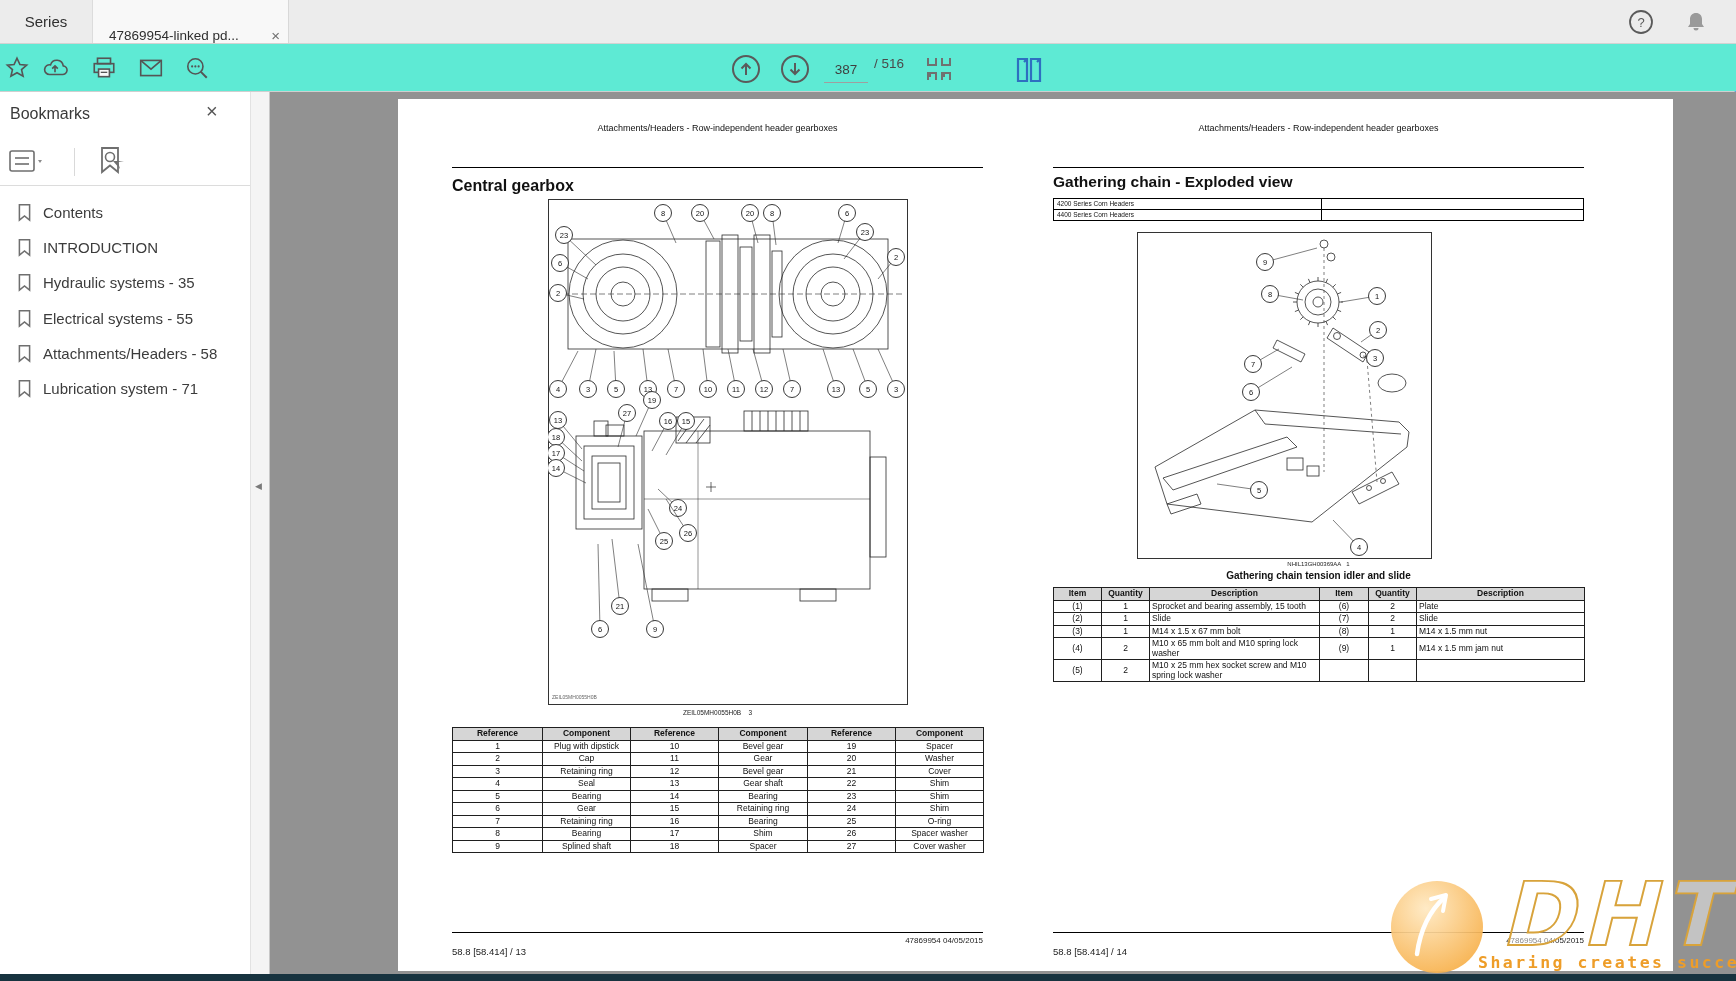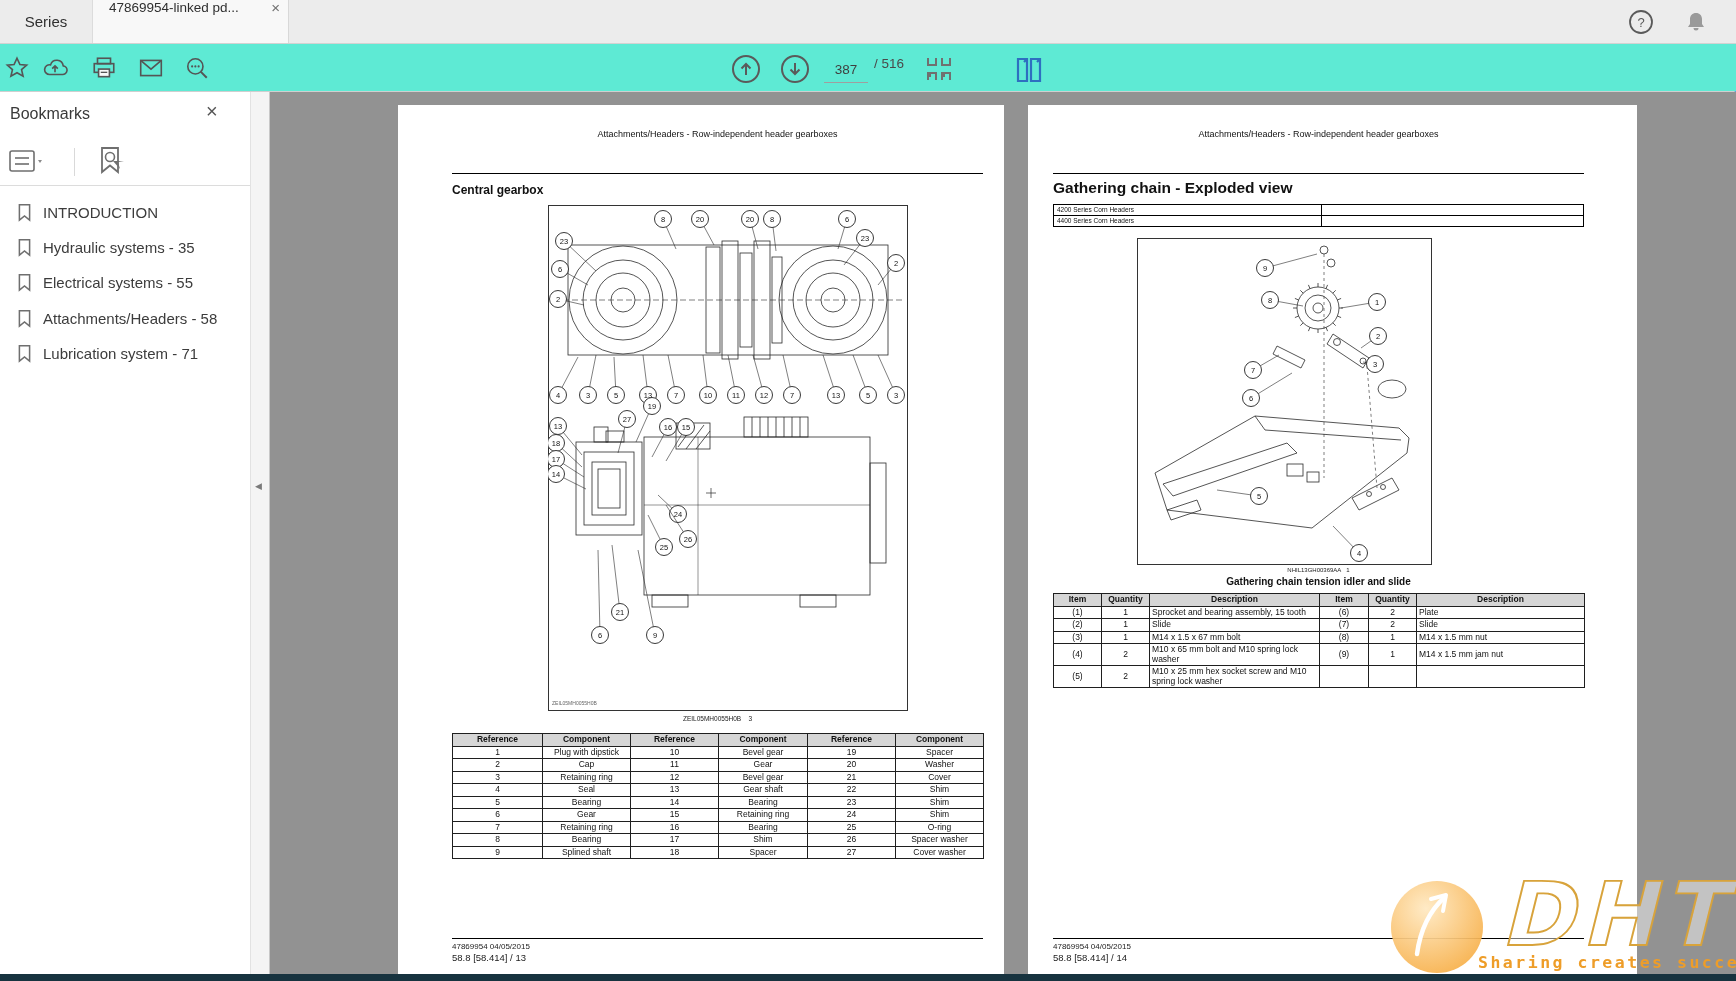--- a/index.html
+++ b/index.html
@@ -1,20 +1,20 @@
 <!DOCTYPE html>
 <html><head>
 <meta charset="utf-8">
 <style>
   html,body{margin:0;padding:0;background:#929292;}
   .app{position:relative;width:1736px;height:981px;overflow:hidden;font-family:"Liberation Sans",sans-serif;background:#fff;}
   
   .tabbar{position:absolute;left:0;top:0;width:100%;height:44px;background:#ececec;border-bottom:1px solid #d2d2d2;box-sizing:border-box;}
   .tab-tools{position:absolute;left:0;top:0;width:93px;height:43px;line-height:43px;text-align:center;font-size:15px;color:#2f2f2f;border-right:1px solid #dcdcdc;box-sizing:border-box;cursor:default;}
-  .tab-doc{position:absolute;left:93px;top:0;width:196px;height:43px;background:#f8f8f8;border-right:1px solid #d8d8d8;display:flex;align-items:flex-start;padding:0 8px 0 16px;box-sizing:border-box;}
+  .tab-doc{position:absolute;left:93px;top:0;width:196px;height:43px;background:#f8f8f8;border-right:1px solid #d8d8d8;display:flex;align-items:flex-end;padding:0 8px 0 16px;box-sizing:border-box;}
   .tab-doc .lbl{font-size:13.5px;color:#2f2f2f;flex:1;white-space:nowrap;overflow:hidden;}
   .tab-close{font-size:15px;color:#707070;margin-left:6px;line-height:1;}
   .top-ic{position:absolute;top:8px;width:28px;height:28px;}
   
   .toolbar{position:absolute;left:0;top:44px;width:100%;height:48px;background:#5eead4;border-bottom:1px solid #cfcfcf;box-sizing:border-box;}
   .tb{position:absolute;top:11px;width:28px;height:28px;}
   .pg-input{position:absolute;left:824px;top:12px;width:40px;height:24px;border:none;border-bottom:1px solid #9f9f9f;background:transparent;text-align:center;font-size:13.5px;color:#3f3f3f;font-family:"Liberation Sans",sans-serif;}
   .pg-total{position:absolute;left:874px;top:8px;height:24px;line-height:24px;font-size:13.5px;color:#4a4a4a;}
   .person-btn{position:absolute;left:1718px;top:46px;width:52px;height:52px;border-radius:50%;background:#2a7de1;}
   .person-btn svg{position:absolute;left:10px;top:11px;}
@@ -24,29 +24,29 @@
   .sb-title{position:absolute;left:10px;top:13px;font-size:16px;color:#3a3a3a;}
   .sb-close{position:absolute;left:206px;top:9px;font-size:20px;color:#555;line-height:1;cursor:default;}
   .sb-tools{position:absolute;left:0;top:46px;width:250px;height:48px;border-bottom:1px solid #dcdcdc;box-sizing:border-box;}
   .sb-div{position:absolute;left:74px;top:10px;width:1px;height:28px;background:#d9d9d9;}
   .bm-list{position:absolute;left:0;top:103px;width:250px;}
   .bm-item{height:35.2px;display:flex;align-items:center;padding-left:16px;gap:10px;box-sizing:border-box;}
   .bm-label{font-size:15px;color:#3c3c3c;white-space:nowrap;}
   .collapse{position:absolute;left:250px;top:0;width:20px;height:100%;background:#f4f4f4;border-left:1px solid #e2e2e2;border-right:1px solid #c8c8c8;box-sizing:border-box;}
   .collapse .arr{position:absolute;left:4px;top:389px;font-size:9px;color:#7a7a7a;}
   .canvas{position:absolute;left:270px;top:0;width:1466px;height:882px;background:#929292;overflow:hidden;}
-  .page{position:absolute;top:13px;height:872px;background:#fff;}
+  .page{position:absolute;top:7px;height:872px;background:#fff;padding-left:36px;}
   .page-left{left:128px;width:606px;}
   .page-right{left:758px;width:609px;}
   .abs{position:absolute;}
   .pghead{font-size:9px;color:#111;text-align:center;width:531px;}
   .rule{height:1px;background:#000;width:531px;}
   .cap-sm{font-size:6.5px;color:#222;text-align:center;width:531px;}
   .cap-bold{font-size:10px;font-weight:bold;color:#111;text-align:center;width:531px;}
-  .foot1{font-size:8px;color:#222;text-align:left;width:531px;}
+  .foot1{font-size:8px;color:#222;text-align:right;width:531px;}
   .foot2{font-size:9.5px;color:#222;text-align:left;width:531px;}
   .doctable{border-collapse:collapse;table-layout:fixed;width:531px;}
   .doctable th,.doctable td{border:1px solid #1f1f1f;font-size:8.5px;line-height:9.5px;padding:1px 2px;text-align:center;font-family:"Liberation Sans",sans-serif;overflow:hidden;color:#111;}
   .doctable th{background:#d6d6d6;font-weight:bold;}
   .doctable td.al{text-align:left;}
   .series{border:1px solid #000;width:531px;box-sizing:border-box;}
   .series-row{position:relative;height:10px;line-height:10px;font-size:6.5px;color:#111;padding-left:3px;border-bottom:1px solid #000;}
   .series-row:last-child{border-bottom:none;}
   .series-row::after{content:'';position:absolute;left:267px;top:0;bottom:0;width:1px;background:#000;}
   .fig svg{display:block;}
@@ -175,20 +175,26 @@
               <circle cx="14" cy="11" r="4.5" fill="none" stroke="#6f6f6f" stroke-width="1.6"></circle>
               <path d="M17 15l7 8-2-7 6-1z" fill="#6f6f6f"></path>
             </svg>
         </span>
       </div>
       <div class="bm-list">
           <div class="bm-item">
             <svg width="17" height="19" viewBox="0 0 20 22">
               <path d="M4 2h12v18l-6-5-6 5z" fill="none" stroke="#6f6f6f" stroke-width="1.8"></path>
             </svg>
+            <span class="bm-label">Contents</span>
+          </div>
+          <div class="bm-item">
+            <svg width="17" height="19" viewBox="0 0 20 22">
+              <path d="M4 2h12v18l-6-5-6 5z" fill="none" stroke="#6f6f6f" stroke-width="1.8"></path>
+            </svg>
             <span class="bm-label">INTRODUCTION</span>
           </div>
           <div class="bm-item">
             <svg width="17" height="19" viewBox="0 0 20 22">
               <path d="M4 2h12v18l-6-5-6 5z" fill="none" stroke="#6f6f6f" stroke-width="1.8"></path>
             </svg>
             <span class="bm-label">Hydraulic systems - 35</span>
           </div>
           <div class="bm-item">
             <svg width="17" height="19" viewBox="0 0 20 22">
@@ -213,21 +219,21 @@
 
     <div class="collapse">
       <span class="arr">◀</span>
     </div>
 
     <div class="canvas">
 
       <div class="page page-left">
         <div class="abs pghead" style="left:54px;top:24px">Attachments/Headers - Row-independent header gearboxes</div>
         <div class="abs rule" style="left:54px;top:68px"></div>
-        <div class="abs" style="left:54px;top:78px;font-size:12px;font-weight:bold;color:#111">Central gearbox</div>
+        <div class="abs" style="left:54px;top:78px;font-size:16px;font-weight:bold;color:#111">Central gearbox</div>
 
         <div class="abs fig" style="left:150px;top:100px">
           <svg id="fig-left" width="360" height="506" viewBox="0 0 360 506">
             <rect x="0.5" y="0.5" width="359" height="505" fill="none" stroke="#333" stroke-width="1"></rect>
             <g fill="none" stroke="#2a2a2a" stroke-width="0.8">
 
               <rect x="20" y="40" width="320" height="110"></rect>
               <circle cx="75" cy="95" r="54"></circle>
                 <circle cx="75" cy="95" r="40"></circle>
                 <circle cx="75" cy="95" r="27"></circle>

